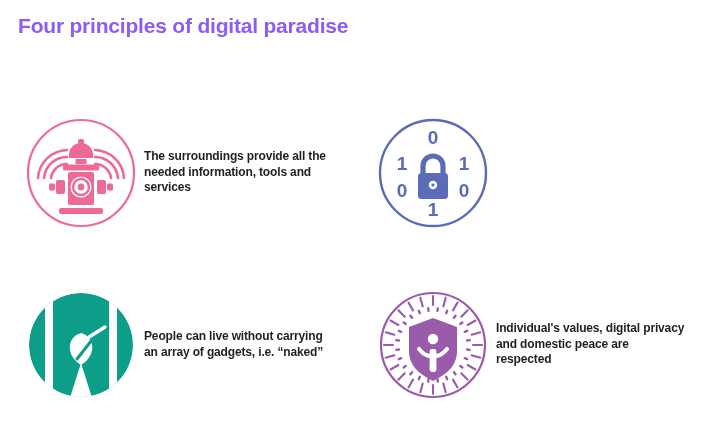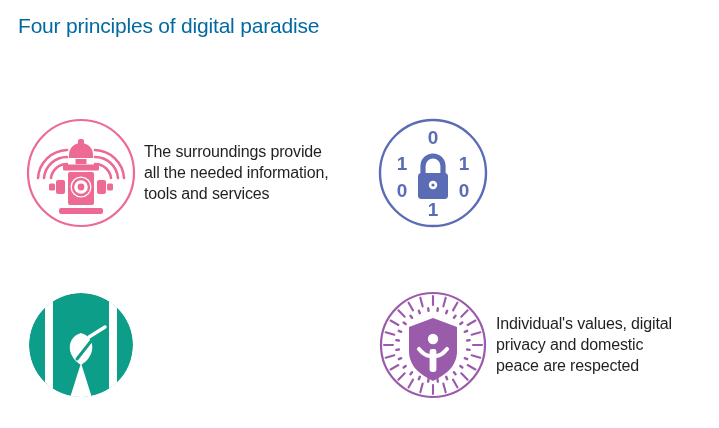--- a/index.html
+++ b/index.html
@@ -13,23 +13,23 @@
     position: relative;
     overflow: hidden;
     font-family: "Liberation Sans", sans-serif;
     color: #231f20;
   }
   #page-title {
     position: absolute;
     left: 18px;
     top: 14px;
     font-size: 21px;
-    font-weight: normal;
+    font-weight: bold;
     letter-spacing: -0.2px;
-    color: #0369a1;
+    color: #8b5cf6;
     white-space: nowrap;
   }
   .grid {
     position: absolute;
     left: 0;
     top: 90px;
     width: 719px;
     height: 338px;
   }
   .principle {
@@ -47,23 +47,23 @@
 
   .icon-wrap {
     width: 118px;
     height: 128px;
     flex: 0 0 118px;
     display: flex;
     align-items: center;
     justify-content: center;
   }
   .blurb {
-    font-size: 16px;
+    font-size: 12px;
     line-height: 1.32;
-    font-weight: normal;
+    font-weight: bold;
     letter-spacing: -0.15px;
     color: #231f20;
     max-width: 190px;
     margin-left: 4px;
   }
   svg { display: block; }
 </style>
 </head>
 <body>
 
@@ -135,20 +135,21 @@
           <circle cx="56" cy="56" r="52" fill="#0d9e8a"></circle>
           <path d="M20 10 L20 102 L28 102 L28 10 Z" fill="#ffffff"></path>
           <path d="M84 10 L84 102 L92 102 L92 10 Z" fill="#ffffff"></path>
           <path d="M56 74 L68 112 L44 112 Z" fill="#ffffff"></path>
           <path d="M56 44 C70 48 72 66 56 76 C40 66 42 48 56 44 Z" fill="#ffffff"></path>
           <path d="M52 70 L74 42" stroke="#0d9e8a" stroke-width="3" stroke-linecap="round" fill="none"></path>
           <path d="M64 48 L80 38" stroke="#ffffff" stroke-width="3.4" stroke-linecap="round" fill="none"></path>
         </g>
       </svg>
     </div>
+    <div class="blurb">People can live without carrying an array of gadgets, i.e. “naked”</div>
   </div>
 
   <div class="principle col1 row1">
     <div class="icon-wrap">
       <svg width="112" height="112" viewBox="0 0 112 112" aria-hidden="true">
         <circle cx="56" cy="56" r="52" fill="none" stroke="#9a5bab" stroke-width="2.2"></circle>
         <g id="ticks" stroke="#9a5bab" stroke-width="2.1" stroke-linecap="round">
           <g>
             <line x1="56" y1="7" x2="56" y2="16"></line>
               <line x1="56" y1="7" x2="56" y2="16" transform="rotate(15 56 56)"></line>

